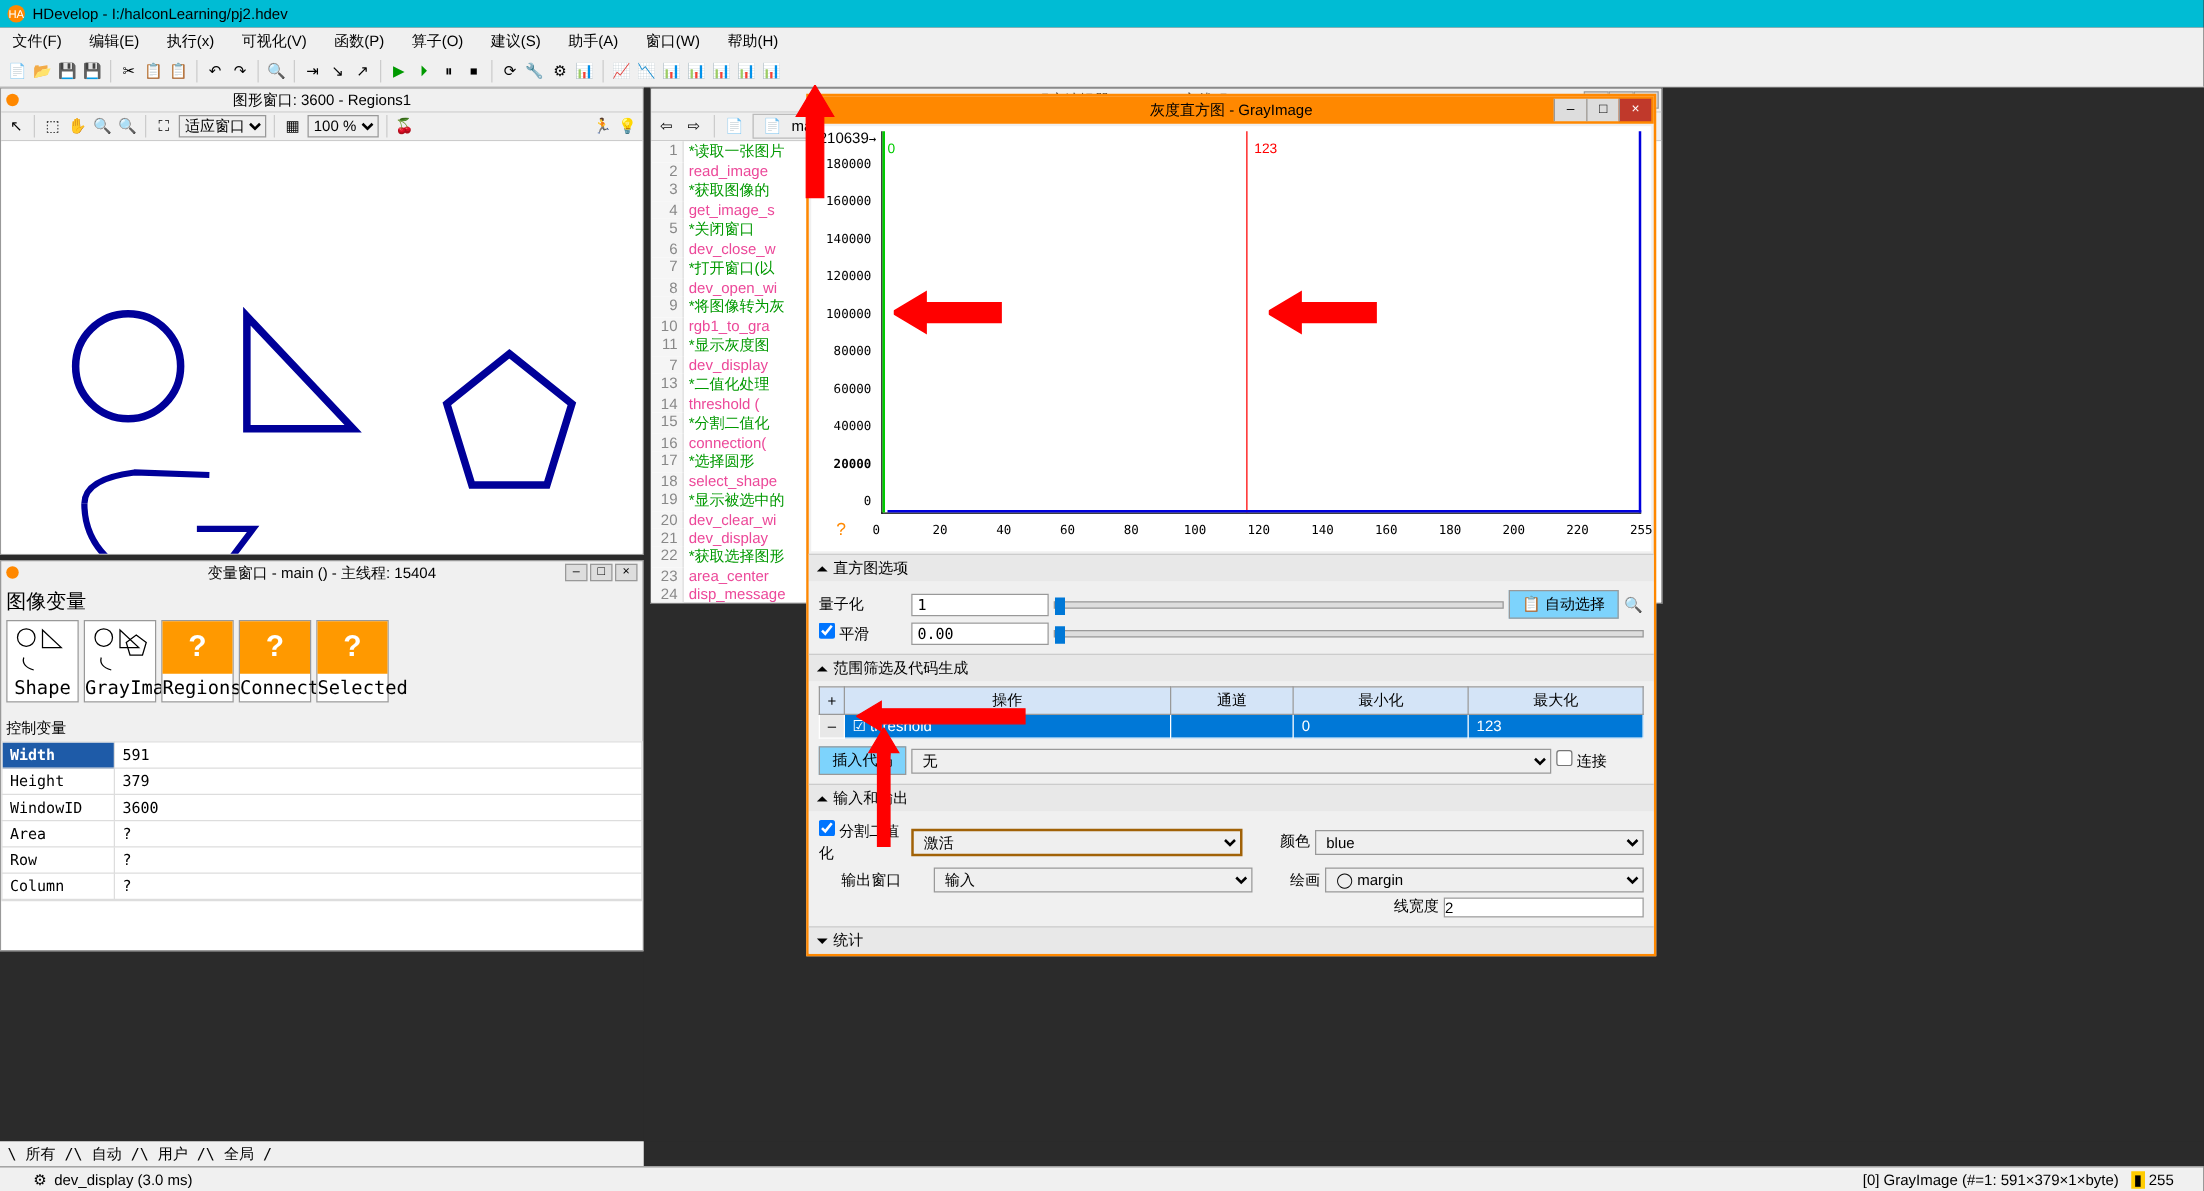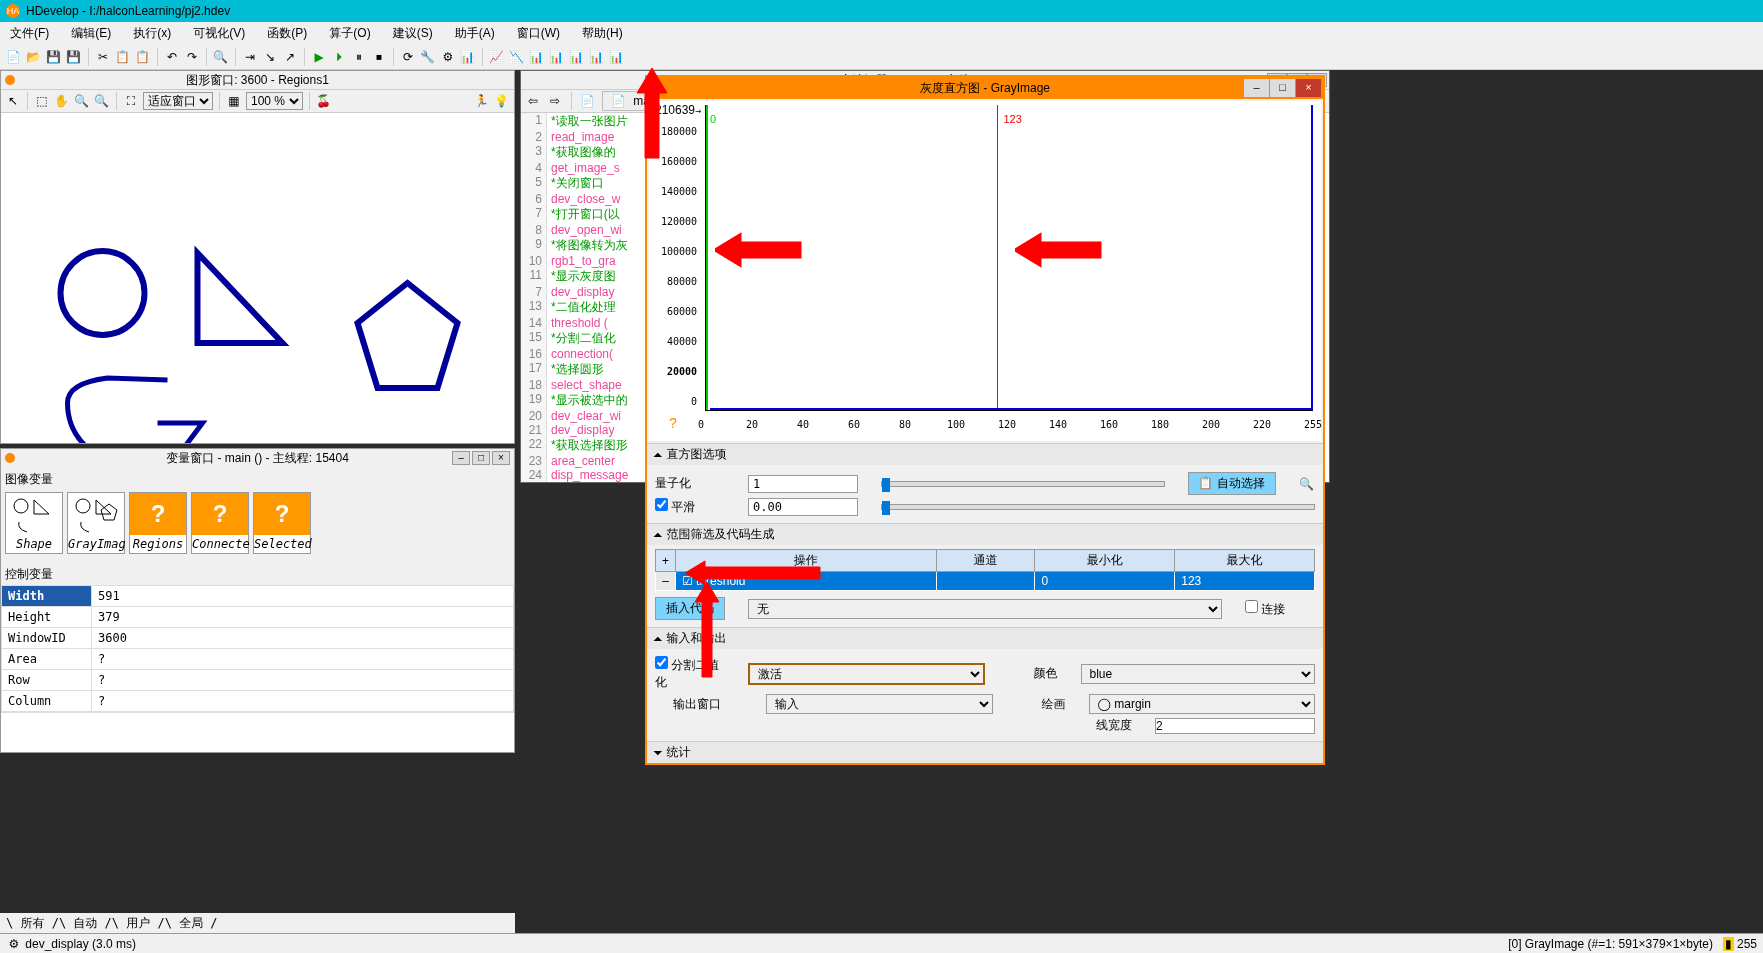--- a/index.html
+++ b/index.html
@@ -25,26 +25,26 @@
 .gfx-toolbar { background: #f0f0f0; height: 24px; display: flex; align-items: center; padding: 0 4px; gap: 4px; border-top: 1px solid #ccc; border-bottom: 1px solid #ccc; }
 .gfx-canvas { height: 330px; background: #fff; position: relative; }
 
 .var-window { margin-top: 4px; border: 1px solid #999; background: #f0f0f0; }
 .var-title { height: 18px; display: flex; align-items: center; justify-content: center; font-family: monospace; position: relative; }
 .var-title .dot { position: absolute; left: 4px; width: 10px; height: 10px; background: #ff8800; border-radius: 50%; }
 .var-title .wbtns { position: absolute; right: 4px; display: flex; gap: 2px; }
 .var-title .wbtn { width: 18px; height: 14px; background: #ddd; border: 1px solid #999; text-align: center; font-size: 10px; line-height: 12px; }
 
 .img-vars { padding: 4px; }
-.img-vars-label { font-size: 12px; }
+.img-vars-label { font-size: 16px; }
 .img-var-row { display: flex; gap: 4px; margin-top: 4px; }
 .img-var { width: 58px; border: 1px solid #999; background: #fff; text-align: center; }
 .img-var .thumb { height: 42px; display: flex; align-items: center; justify-content: center; font-size: 24px; }
 .img-var .thumb.orange { background: #ff9900; color: #fff; font-weight: bold; }
-.img-var .lbl { font-size: 12px; font-family: monospace; padding: 2px 0; font-style: italic; }
+.img-var .lbl { font-size: 15px; font-family: monospace; padding: 2px 0; }
 
 .ctrl-vars { margin-top: 6px; }
 .ctrl-table { width: 100%; border-collapse: collapse; background: #fff; }
 .ctrl-table td { border: 1px solid #ddd; padding: 3px 6px; font-family: monospace; }
 .ctrl-table tr.sel td:first-child { background: #1e5ba8; color: #fff; font-weight: bold; }
 .ctrl-table td:first-child { width: 90px; }
 
 .editor-panel { position: absolute; left: 5px; top: 0; width: 810px; background: #f0f0f0; border: 1px solid #666; }
 .editor-titlebar { height: 18px; background: #f0f0f0; display: flex; align-items: center; justify-content: center; font-family: monospace; position: relative; }
 .editor-titlebar .wbtns { position: absolute; right: 2px; display: flex; }
@@ -70,36 +70,36 @@
 .hist-xlabel { position: absolute; font-size: 10px; font-family: monospace; transform: translateX(-50%); }
 .hist-plot { position: absolute; left: 56px; top: 4px; right: 8px; height: 306px; border-left: 1px solid #000; border-bottom: 1px solid #000; }
 .hist-green { position: absolute; left: 0; top: 0; bottom: 0; width: 2px; background: #0c0; }
 .hist-red { position: absolute; top: 0; bottom: 0; width: 1px; background: #f00; }
 .hist-red-lbl { position: absolute; top: 8px; color: #f00; font-size: 11px; }
 .hist-blue-r { position: absolute; right: 0; top: 0; bottom: 0; width: 2px; background: #00d; }
 .hist-blue-b { position: absolute; left: 4px; right: 0; bottom: 0; height: 2px; background: #00d; }
 
 .section-hdr { background: #e8e8e8; padding: 2px 6px; border-top: 1px solid #ccc; display: flex; align-items: center; gap: 4px; }
 .section-body { padding: 4px 8px; background: #f0f0f0; }
-.form-row { display: flex; align-items: center; margin: 3px 0; gap: 23px; }
+.form-row { display: flex; align-items: center; margin: 3px 0; gap: 4px; }
 .form-row label { width: 70px; }
 .form-row input[type=text], .form-row select { flex: 1; border: 1px solid #999; padding: 1px 4px; font-size: 12px; }
 .spinner { width: 110px; border: 1px solid #999; padding: 1px 4px; font-family: monospace; }
 .slider-track { flex: 1; height: 6px; background: #ddd; position: relative; border: 1px solid #999; }
 .slider-thumb { position: absolute; left: 0; top: -4px; width: 8px; height: 14px; background: #0078d7; }
 
 .op-table { width: 100%; border-collapse: collapse; }
 .op-table th { background: #d4e4f7; border: 1px solid #999; padding: 2px; font-weight: normal; }
 .op-table td { background: #0078d7; color: #fff; padding: 2px 6px; border: 1px solid #fff; }
 .btn { background: #7dd3fc; border: 1px solid #999; padding: 2px 10px; }
 
 .color-swatch { width: 14px; height: 14px; background: #00d; border: 1px solid #000; display: inline-block; vertical-align: middle; }
 
 .tabs-bottom { background: #f0f0f0; height: 20px; display: flex; align-items: center; padding: 0 6px; font-family: monospace; width: 515px; }
-.status-bar { background: #f0f0f0; height: 20px; display: flex; align-items: center; padding: 0 6px; font-family: monospace; justify-content: space-between; border-top: 1px solid #999; }
+.status-bar { background: #f0f0f0; height: 20px; display: flex; align-items: center; padding: 0 24px; font-family: monospace; justify-content: space-between; border-top: 1px solid #999; }
 svg.arrow-svg polygon { fill: #ff0000; stroke: #ff0000; }
 </style>
 </head>
 <body>
 
 <div class="titlebar">
   <span class="logo">HA</span>
   <span>HDevelop - I:/halconLearning/pj2.hdev</span>
 </div>
 

